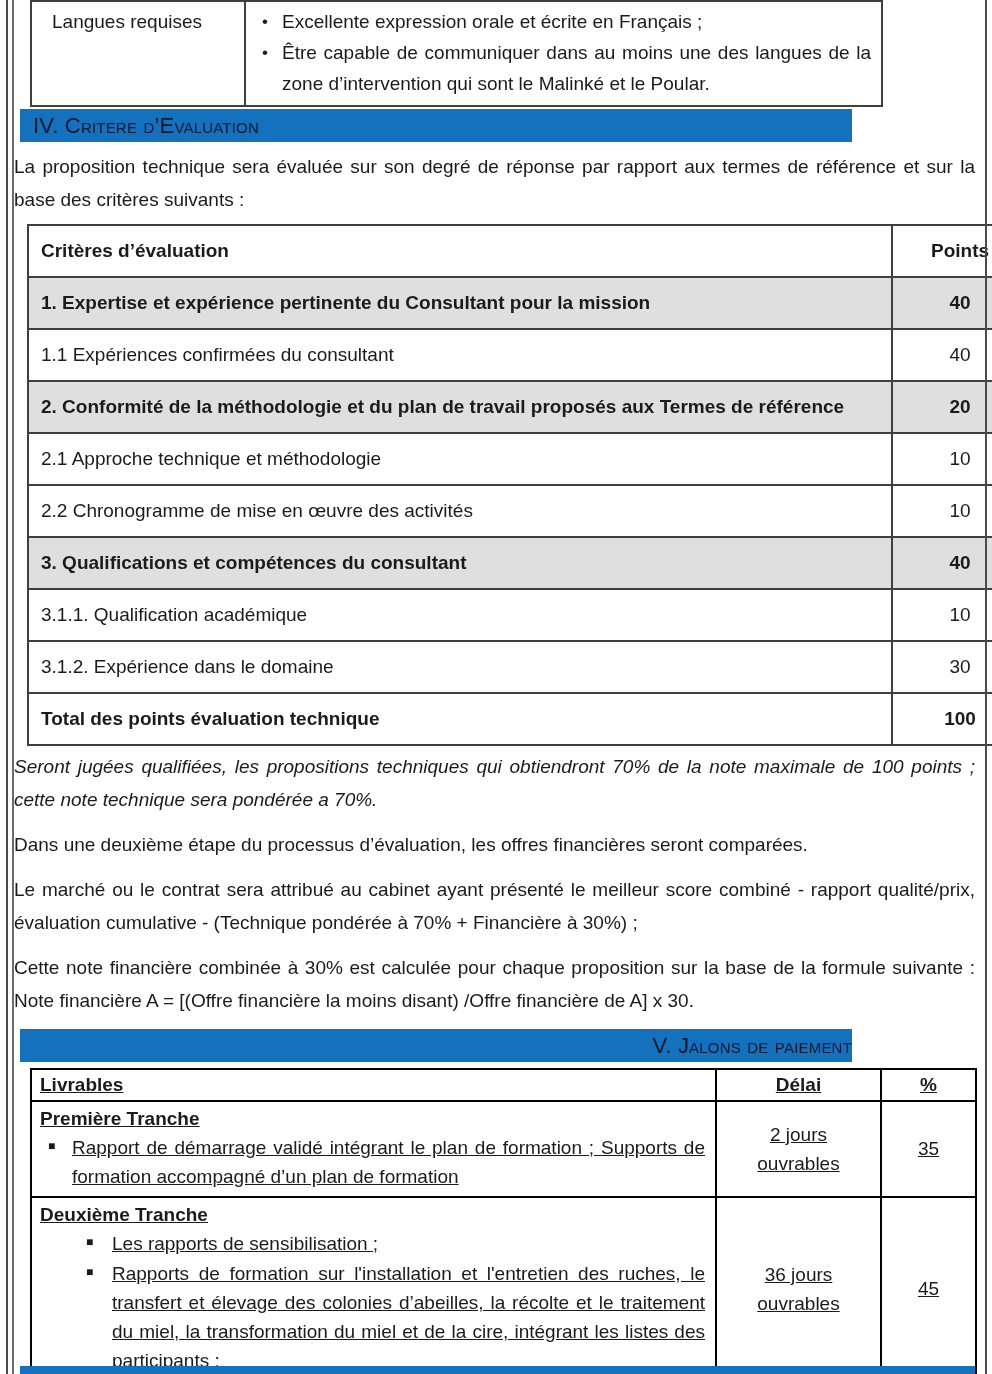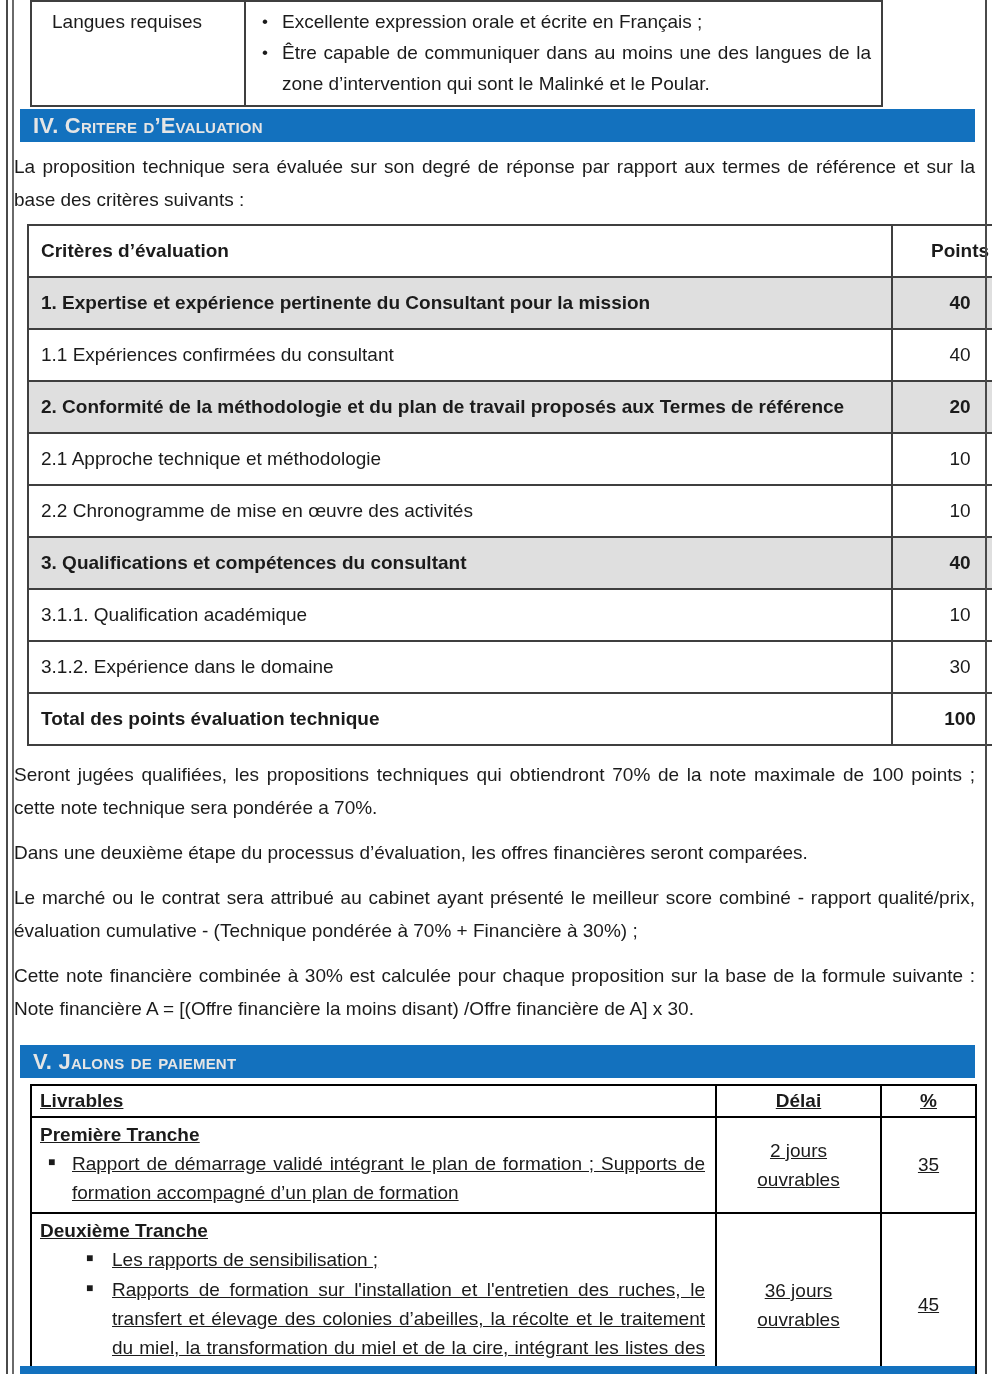--- a/index.html
+++ b/index.html
@@ -19,32 +19,32 @@
   table{border-collapse:collapse;}
   .top-table{margin-left:30px;width:853px;table-layout:fixed;}
   .top-table td{border:2px solid #3f3f3f;vertical-align:top;}
   .top-table .label-col{width:186px;padding:4px 6px 4px 20px;font-size:19px;line-height:31px;}
   .top-table .content-col{padding:4px 10px 6px 10px;}
   .blt{position:relative;padding-left:26px;font-size:19px;line-height:31px;text-align:justify;}
   .blt .dot{position:absolute;left:6px;top:0;font-size:17px;}
 
   
   .section-bar{
-    margin-left:20px;width:955px;height:33px;box-sizing:border-box;
-    background:#1371be;color:#e5e5e5;font-weight:bold;
+    margin-left:20px;width:832px;height:33px;box-sizing:border-box;
+    background:#1371be;color:#0f172a;font-weight:normal;
     font-variant:small-caps;font-size:22px;line-height:33px;
     padding-left:13px;letter-spacing:.2px;
   }
   .bar-iv{margin-top:2px;}
-  .bar-v{margin-top:20px;}
+  .bar-v{margin-top:12px;text-align:right;}
 
   
   .para{margin:0 17px 0 14px;font-size:19px;line-height:33px;text-align:justify;}
   .intro{margin-top:8px;}
-  .after-table{margin-top:12px;}
+  .after-table{margin-top:4px;font-style:italic;}
   .para + .para{margin-top:12px;}
 
   
   .crit-table{margin:8px 0 0 27px;width:948px;table-layout:fixed;}
   .crit-table td{border:2px solid #3f3f3f;font-size:19px;line-height:24px;padding:13px 12px;vertical-align:middle;}
   .crit-table .c-label{width:838px;text-align:left;}
   .crit-table .c-points{width:110px;text-align:center;}
   .crit-table .shaded td{background:#dfdfdf;margin-left:21px;}
   .crit-table .bold td{font-weight:bold;}
   .crit-table .justify .c-label{text-align:justify;}

